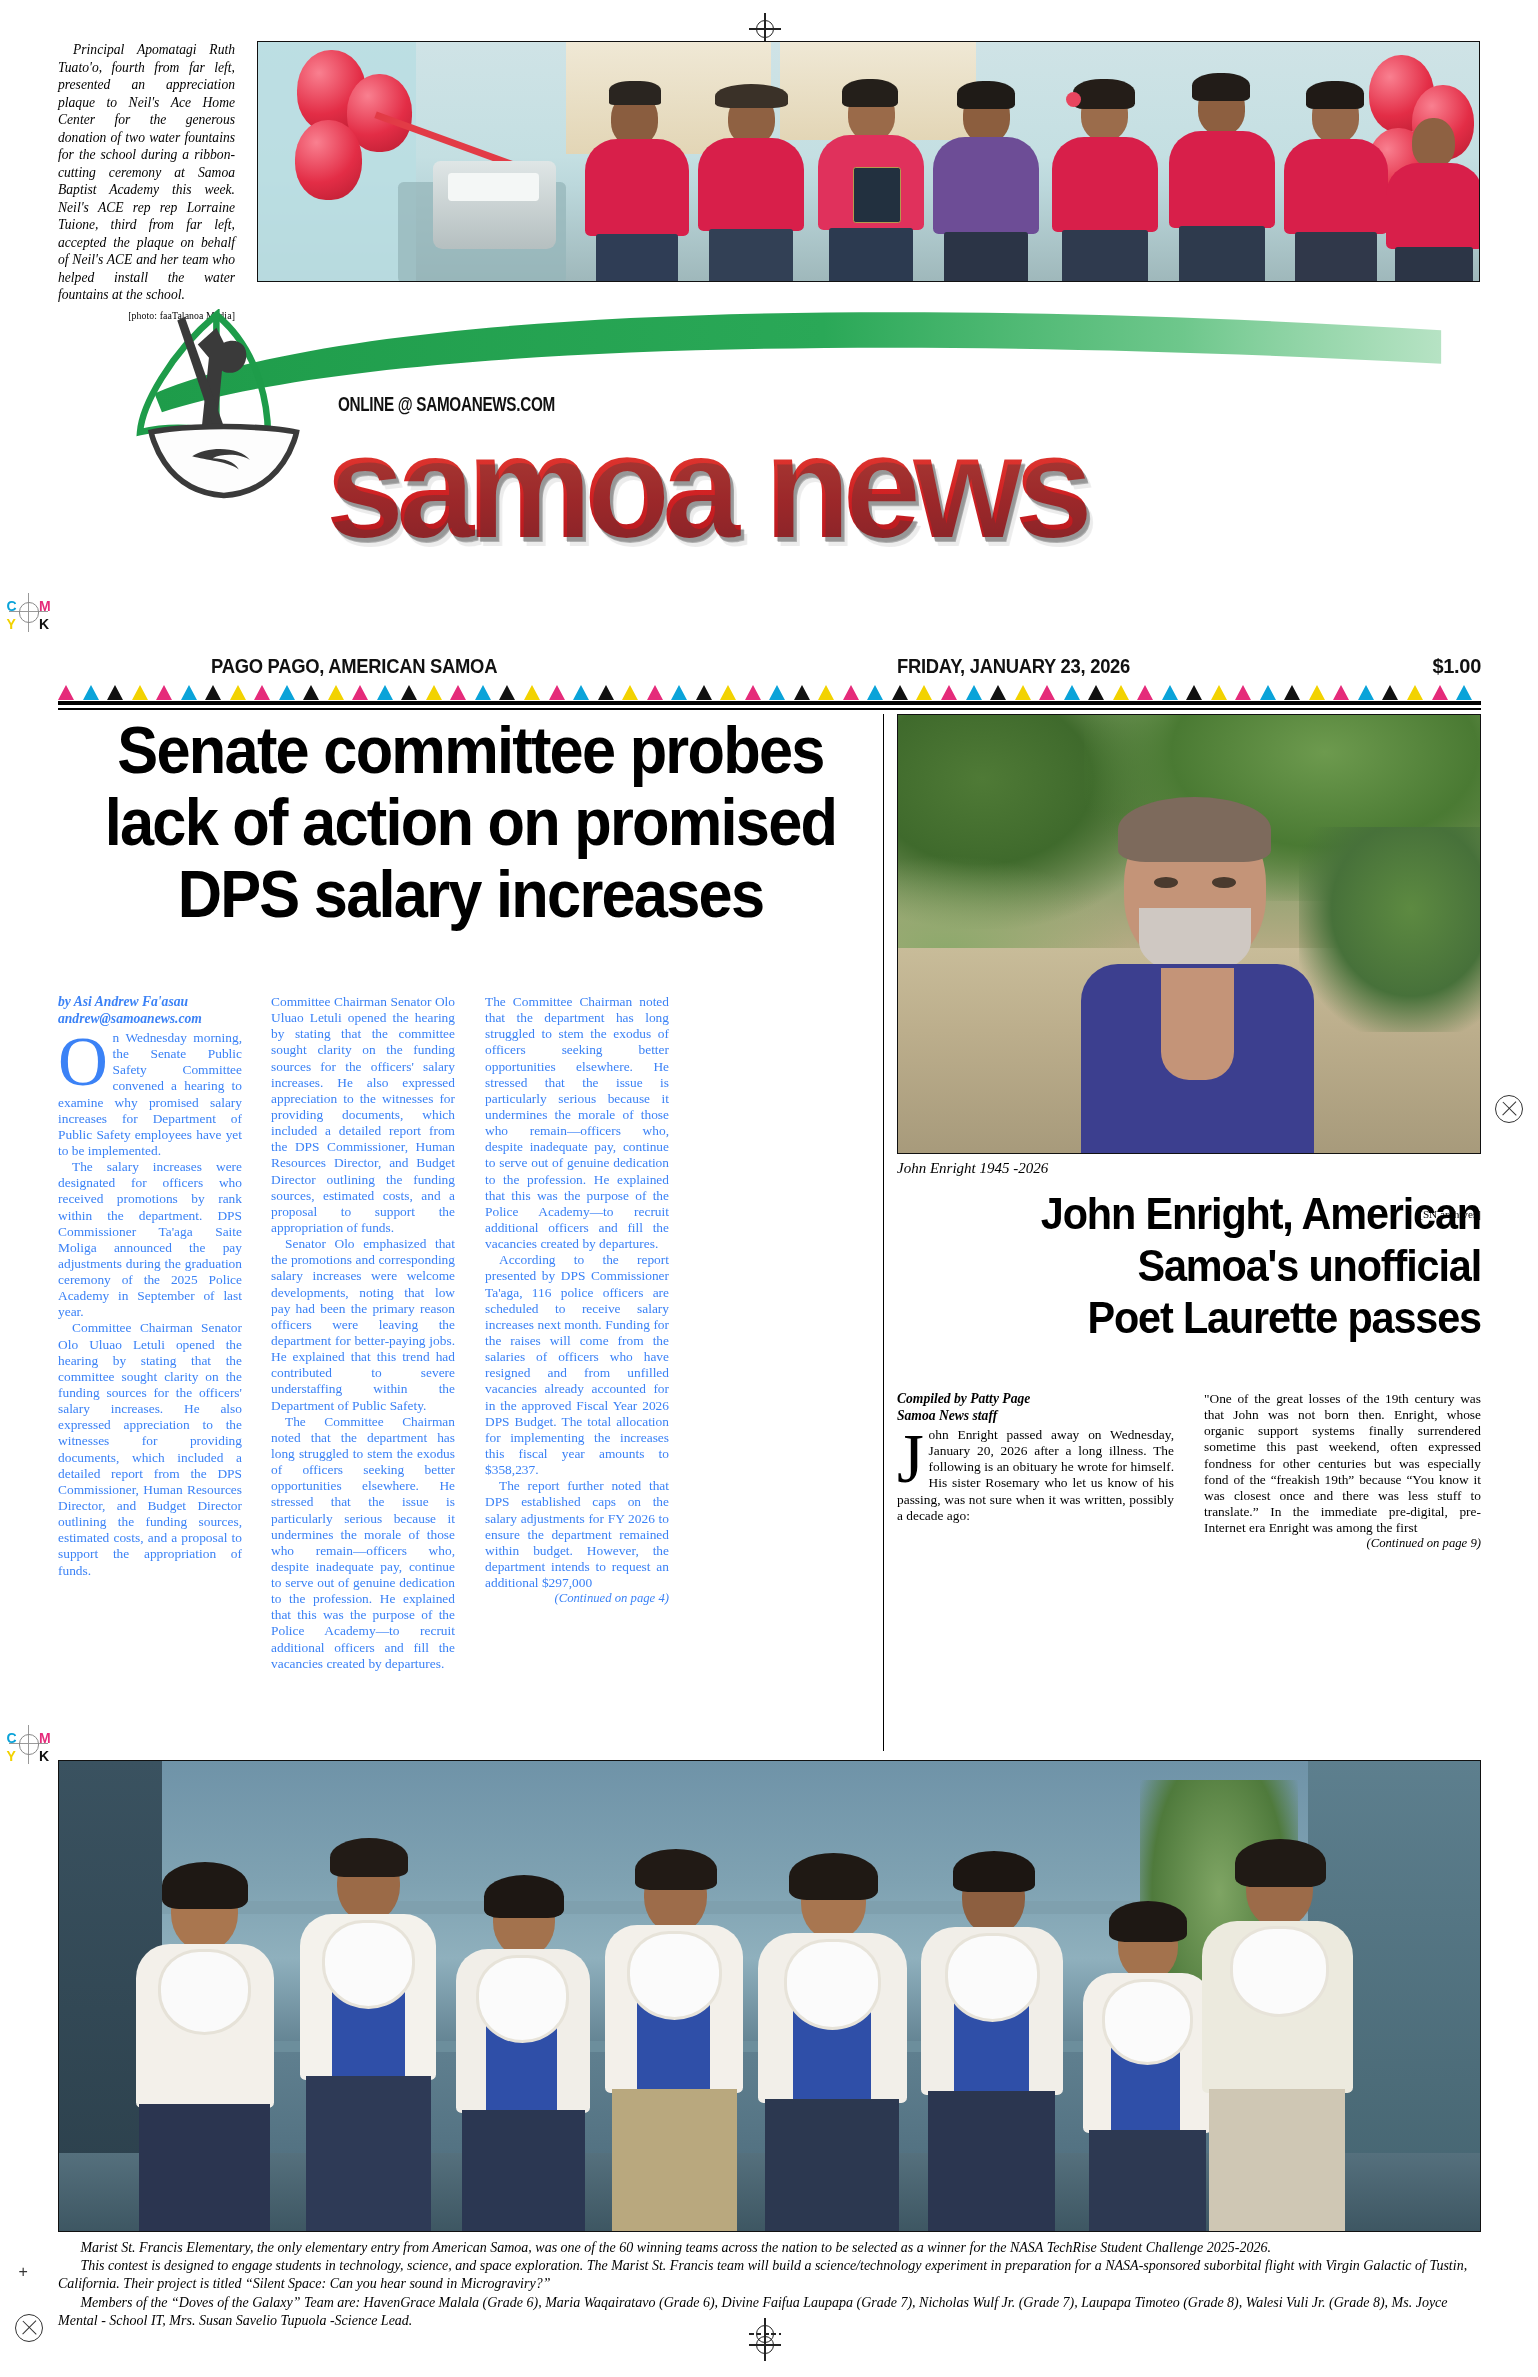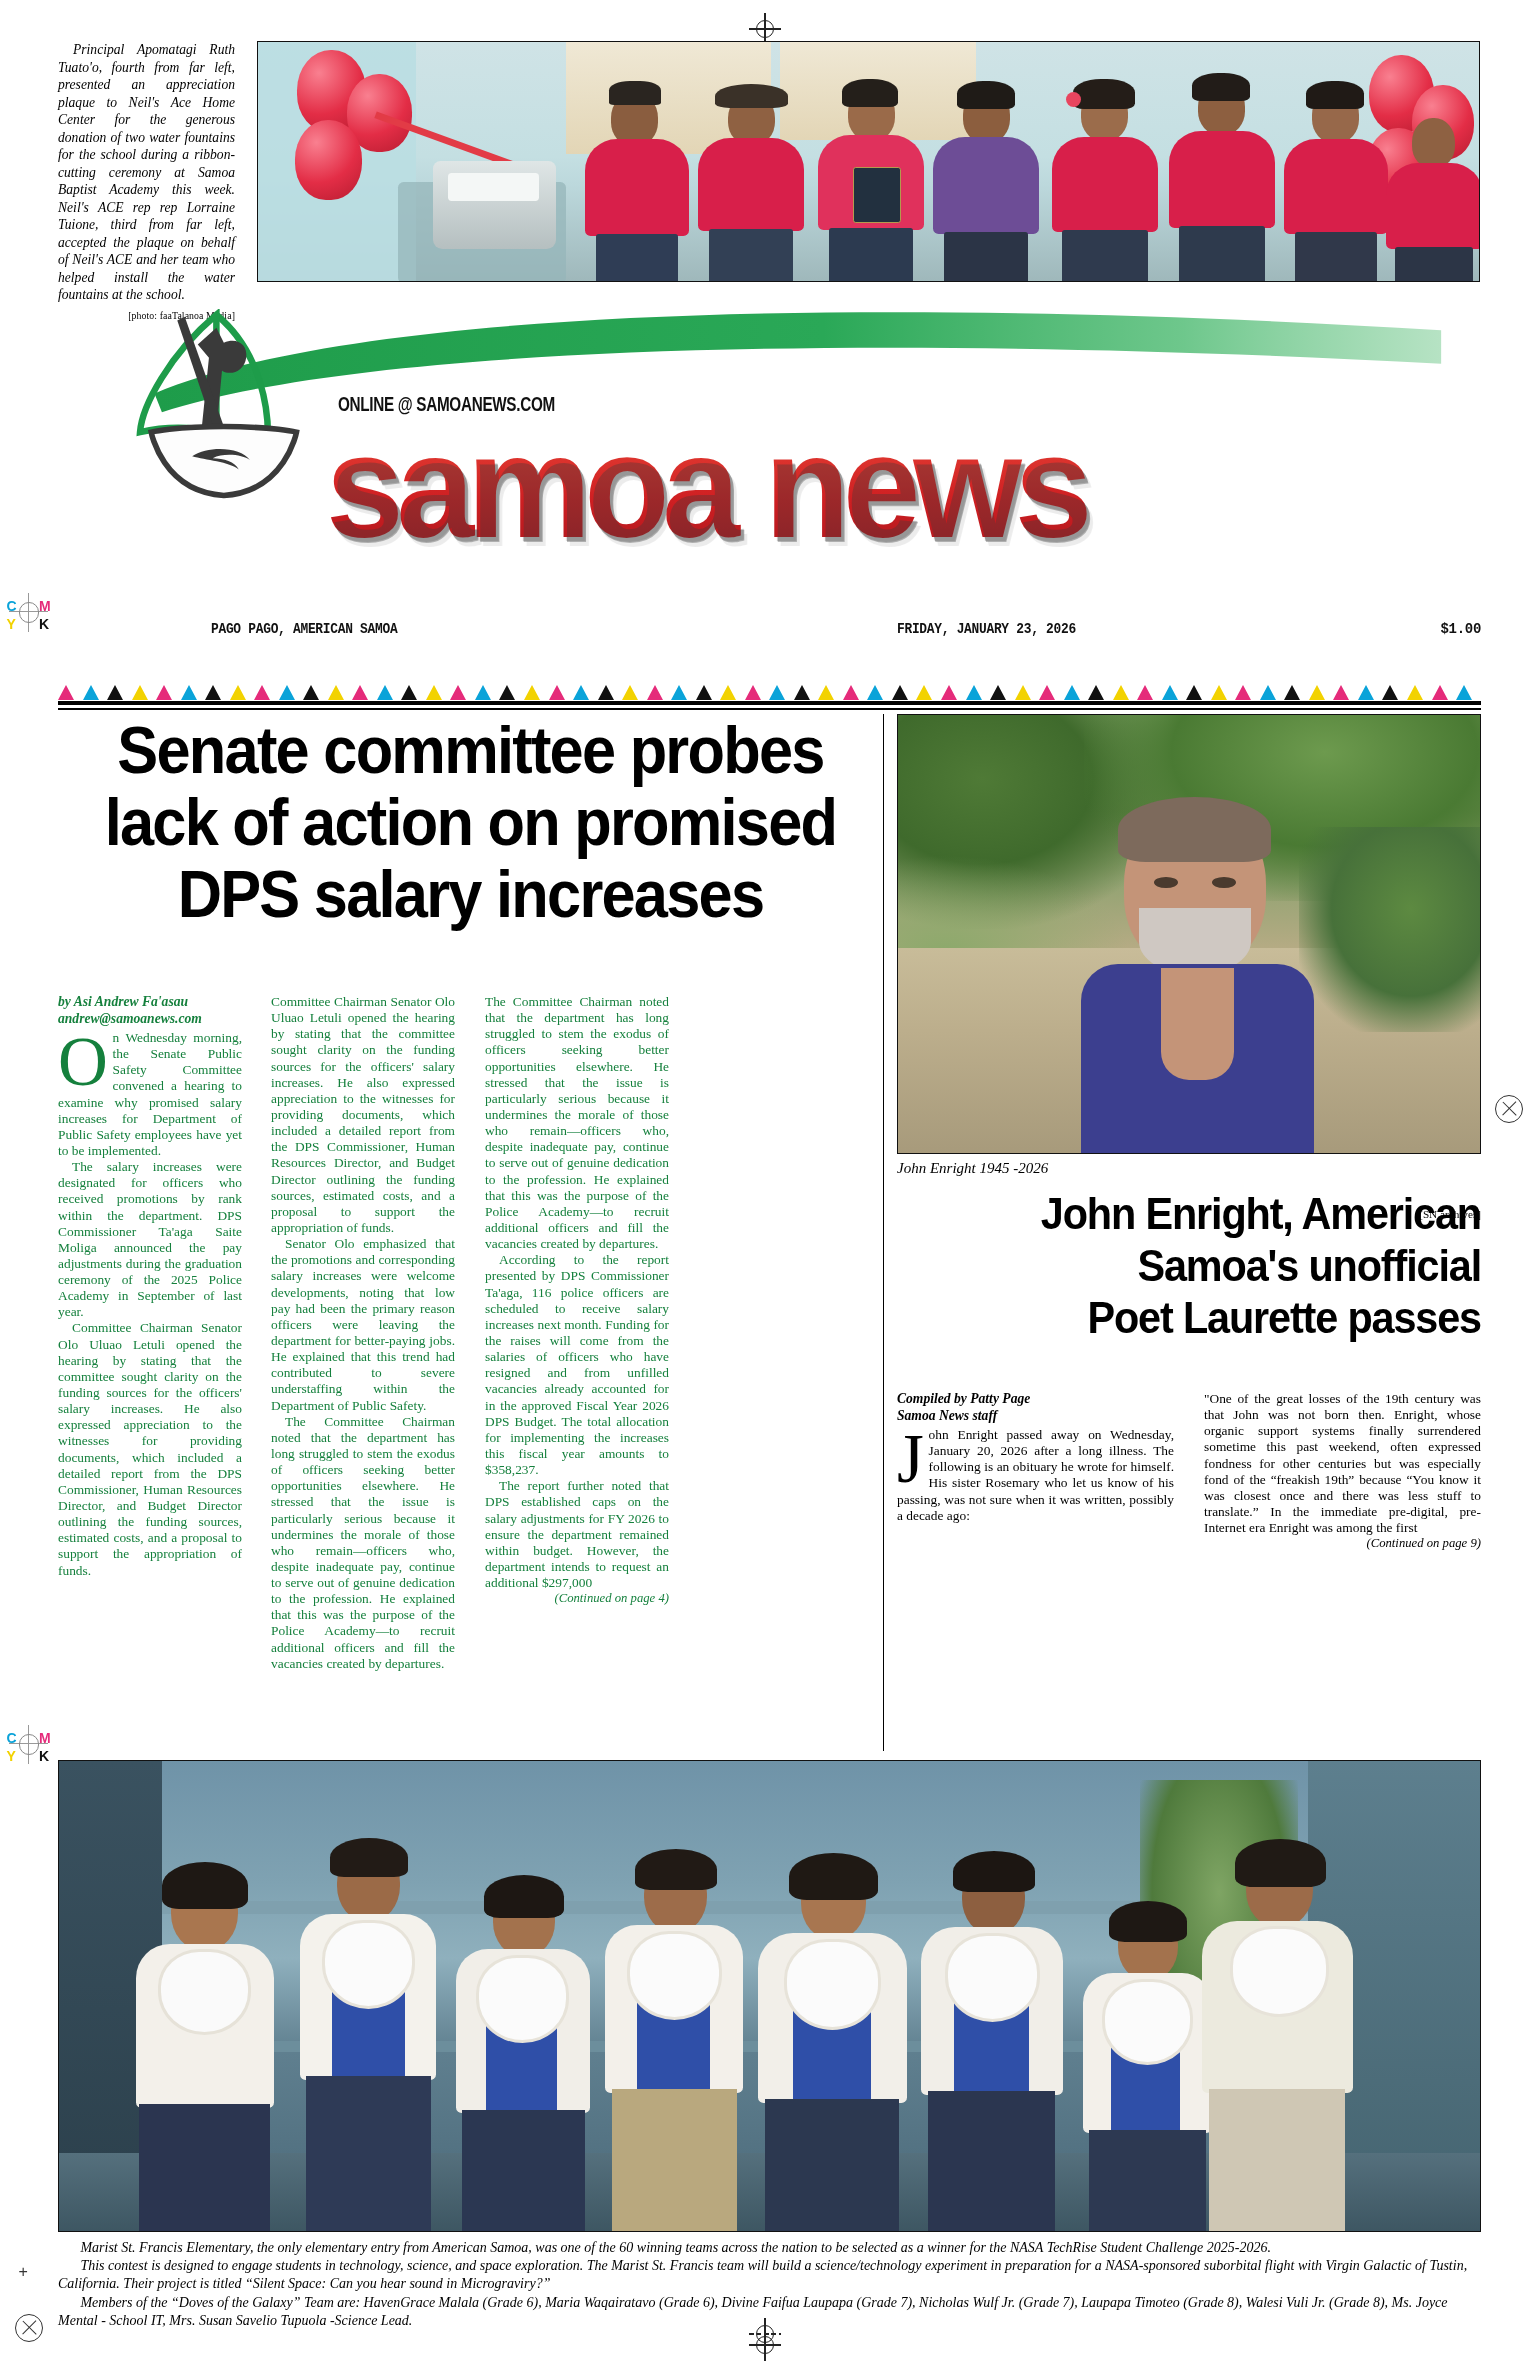--- a/index.html
+++ b/index.html
@@ -68,22 +68,22 @@
   .nameplate .word {
       font-family:"Liberation Sans",sans-serif; font-weight:bold;
       font-size:147px; line-height:157px; letter-spacing:-7.5px;
       color:#d8232a; transform:scaleX(.95); transform-origin:left top;
       text-shadow: 3.7px 4.7px 0 rgba(60,60,60,.34);
       white-space:nowrap;
       background:linear-gradient(180deg,#ef5f55 0%,#e23b32 22%,#cf1f22 58%,#a8161d 100%);
       -webkit-background-clip:text; background-clip:text; -webkit-text-fill-color:transparent;
       filter: drop-shadow(3.7px 4.7px 0 rgba(70,70,70,.30));
   }
-  .dateline { position:absolute; left:58px; top:619px; width:1423px; height:32px;
-      font-family:Liberation Mono, monospace; font-weight:bold; font-size:14px;
+  .dateline { position:absolute; left:58px; top:653px; width:1423px; height:32px;
+      font-family:Liberation Sans, sans-serif; font-weight:bold; font-size:20px;
       letter-spacing:-0.3px; color:#111; }
   .dateline .left { position:absolute; left:153px; top:1.9px; transform:scaleX(.92); transform-origin:left; }
   .dateline .mid  { position:absolute; left:839px; top:1.9px; transform:scaleX(.92); transform-origin:left; }
   .dateline .right{ position:absolute; right:0; top:1.9px; }
 
   .tribar { position:absolute; left:58px; top:685px; width:1423px; height:17px; }
   .tri { position:absolute; top:0; width:0; height:0;
       border-left:8.4px solid transparent; border-right:8.4px solid transparent;
       border-bottom:15px solid #000; }
   .ruleblack { position:absolute; left:58px; top:701px; width:1423px; height:3.7px; background:#000; }
@@ -107,21 +107,21 @@
 
   .enhead { position:absolute; left:897px; top:1188px; width:584px;
       font-family:"Liberation Sans",sans-serif; font-weight:bold;
       font-size:44px; line-height:52px; letter-spacing:-1.2px;
       text-align:right; color:#000; transform:scaleX(.94); transform-origin:right top; }
   .enhead div { white-space:nowrap; }
 
   
   .cols { position:absolute; top:994px; left:58px; width:825px; height:755px; }
   .col { position:absolute; top:0; width:184px; height:755px;
-      font-size:13.4px; line-height:1.205; text-align:justify; color:#15803d;
+      font-size:13.4px; line-height:1.205; text-align:justify; color:#3b82f6;
       hyphens:auto; }
   .col p { text-indent:14px; margin:0; }
   .col p.first { text-indent:0; }
   .byline { font-weight:bold; font-style:italic; font-size:13.6px; line-height:1.22;
       text-align:left; margin-bottom:2.8px; }
   .dropcapwrap { position:relative; }
   .dropcap { float:left; font-size:69px; line-height:56px; font-weight:normal;
       padding:1.9px 4.7px 0 0; margin-top:1.9px; font-family:"Liberation Serif",serif; }
   .contd { text-align:right; font-style:italic; font-size:12.7px; margin-top:1.9px; text-indent:0; }
 

